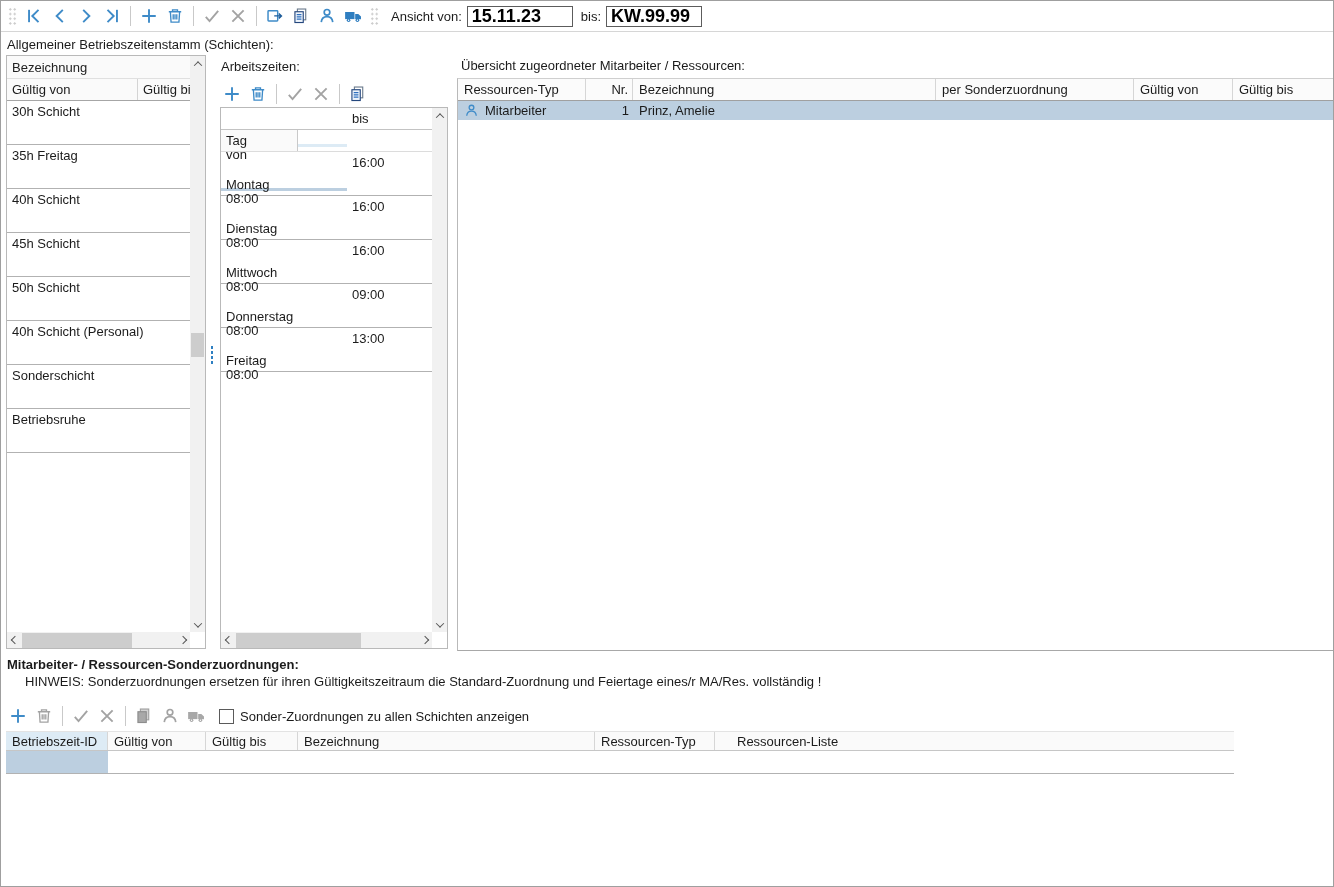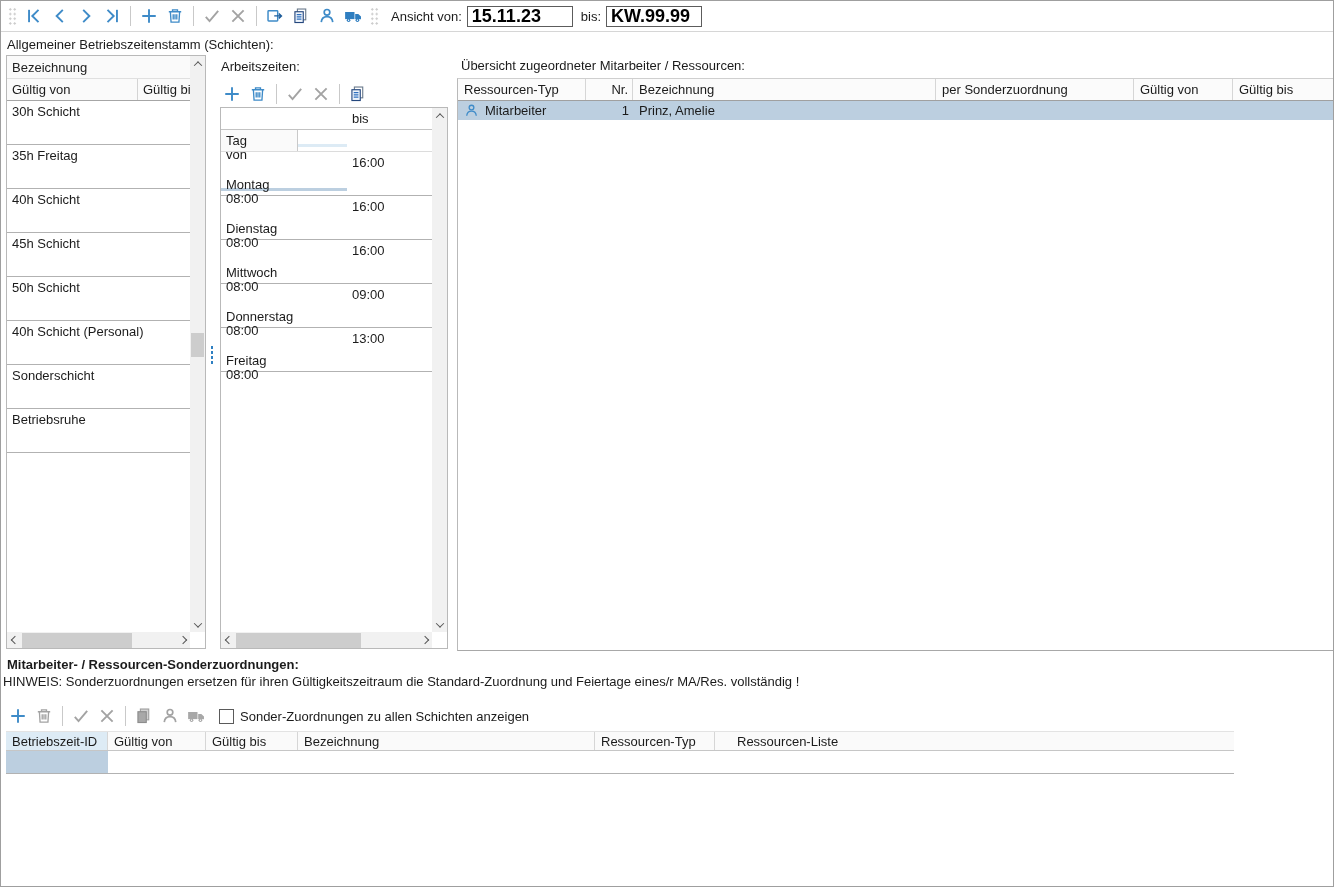--- a/index.html
+++ b/index.html
@@ -354,21 +354,21 @@
   </svg>
 <span>Mitarbeiter</span>
           </div>
           <div class="rt-c rt-c2">1</div>
           <div class="rt-c rt-c3">Prinz, Amelie</div>
         </div>
       </div>
   </div>
 
   <div class="sec-label bold" style="left:6px;top:656px;">Mitarbeiter- / Ressourcen-Sonderzuordnungen:</div>
-  <div class="sec-label" style="left:2px;top:673px;">HINWEIS: Sonderzuordnungen ersetzen für ihren Gültigkeitszeitraum die Standard-Zuordnung und Feiertage eines/r MA/Res. vollständig !</div>
+  <div class="sec-label" style="left:24px;top:673px;">HINWEIS: Sonderzuordnungen ersetzen für ihren Gültigkeitszeitraum die Standard-Zuordnung und Feiertage eines/r MA/Res. vollständig !</div>
 
   <div class="bottom-toolbar">
     <button class="tbtn">
       <svg width="18" height="18" viewBox="0 0 16 16" fill="none" stroke="#3e8bc8" stroke-width="1.7">
           <path d="M8 2v12M2 8h12"></path>
         </svg>
     </button>
     <button class="tbtn">
       <svg width="18" height="18" viewBox="0 0 16 16" fill="none" stroke="#a3a3a3" stroke-width="1.2">
           <path d="M2.5 4.2h11M5.8 4.2V2.6h4.4v1.6M3.9 4.2l.6 9.3h7l.6-9.3M6.4 6.5v4.7M8 6.5v4.7M9.6 6.5v4.7"></path>

